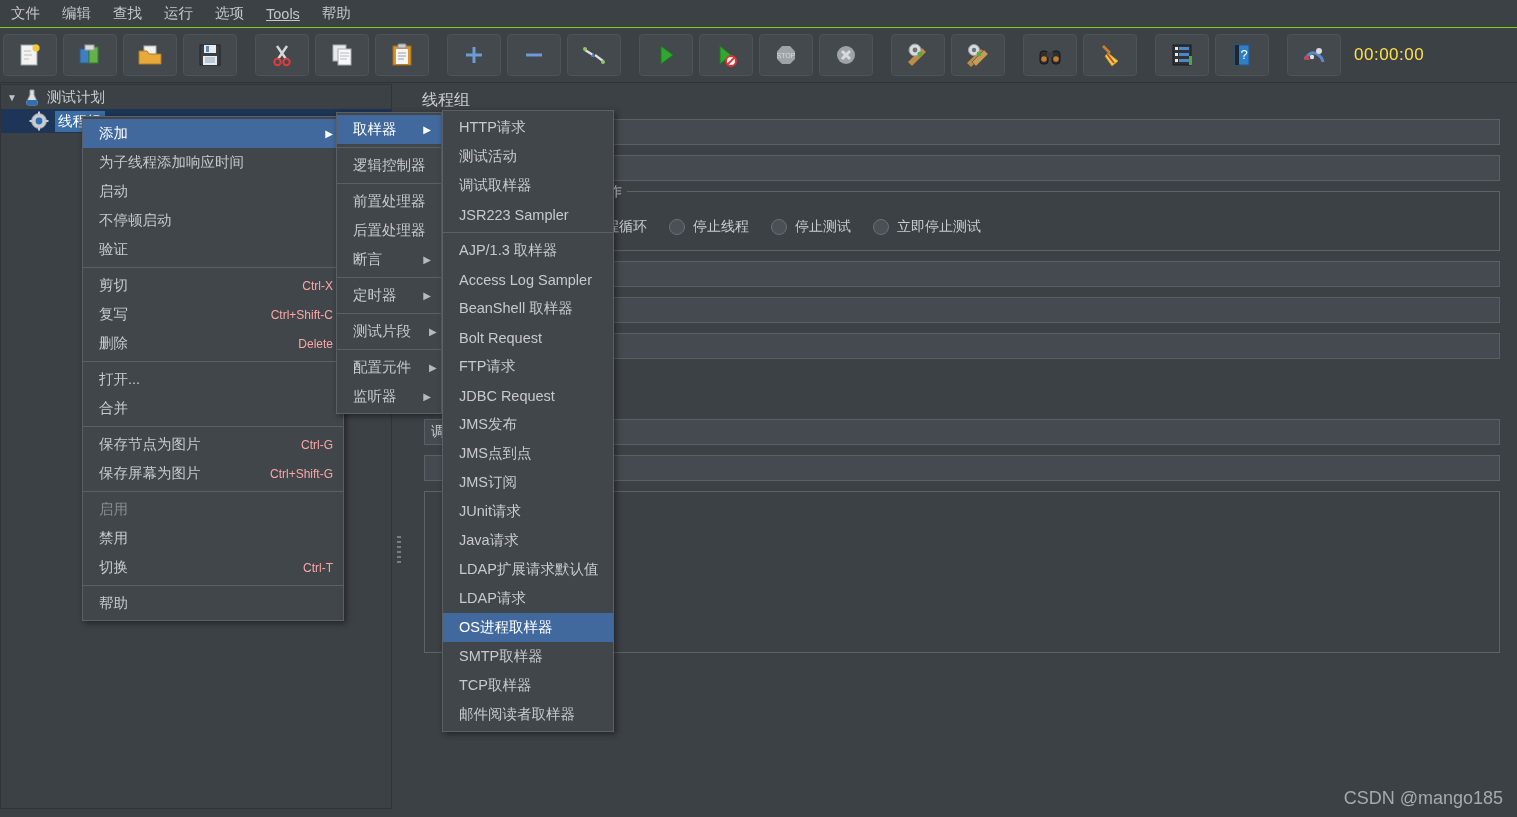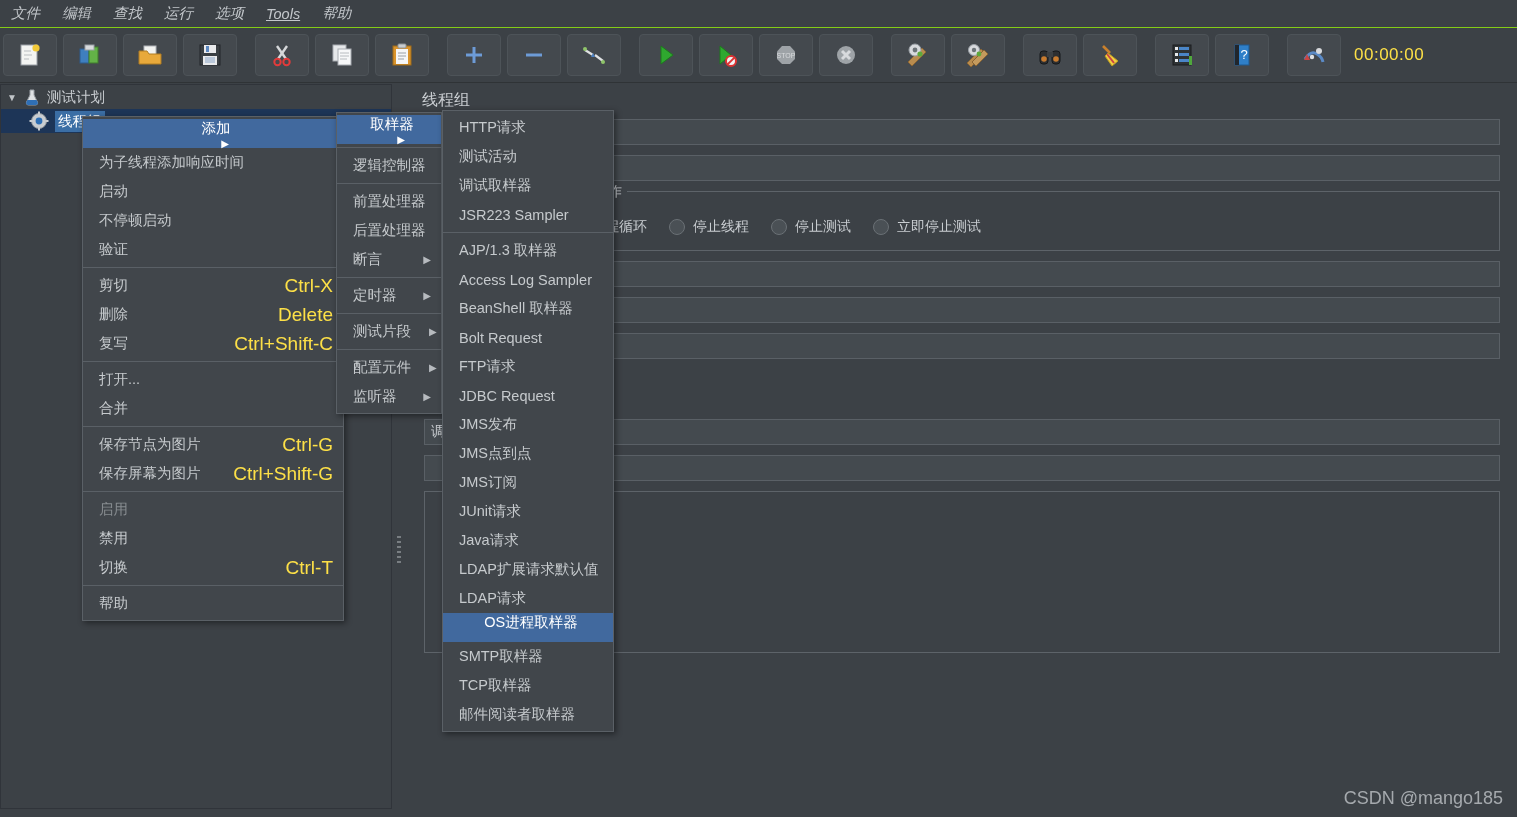--- a/index.html
+++ b/index.html
@@ -10,21 +10,20 @@
     color:#c9cdd1;
     -webkit-font-smoothing:antialiased;
   }
   .app{position:relative;width:1517px;height:817px;}
 
   
   .menubar{
     position:absolute;left:0;top:0;width:1517px;height:27px;
     background:#3c4146;display:flex;align-items:center;
     border-bottom:3px solid #84cc16;
-    font-style:italic;
   }
   .menubar .mi{
     padding:3px 11px;font-size:14.5px;color:#c3c7cb;white-space:nowrap;cursor:default;
   }
   .menubar .mi .mn{text-decoration:underline;}
 
   
   .toolbar{
     position:absolute;left:0;top:28px;width:1517px;height:54px;
     background:#3c4146;display:flex;align-items:center;
@@ -87,24 +86,24 @@
 
   
   .menu{
     position:absolute;background:#41464b;border:1px solid #5a6066;
     box-shadow:2px 2px 6px rgba(0,0,0,.45);padding:2px 0;z-index:50;
   }
   .menu .row{
     display:flex;align-items:center;height:29px;padding:0 10px 0 16px;
     font-size:14.5px;color:#c6cacd;white-space:nowrap;cursor:default;
   }
-  .menu .row.sel{background:#41699e;color:#ffffff;flex-direction:column;}
+  .menu .row.sel{background:#41699e;color:#ffffff;}
   .menu .row.disabled{color:#878c90;}
   .menu .row .lbl{flex:1;}
-  .menu .row .accel{margin-left:32px;color:#fde047;font-size:19px;}
+  .menu .row .accel{margin-left:32px;color:#fca5a5;font-size:12px;}
   .menu .row .arrow{margin-left:18px;font-size:10px;color:#b6babe;}
   .menu .row.sel .arrow{color:#ffffff;}
   .menu .sep{height:1px;background:#5a6066;margin:3px 0;}
 
   #menu-context{left:82px;top:116px;width:260px;}
   #menu-add{left:336px;top:112px;width:104px;}
   #menu-sampler{left:442px;top:110px;width:170px;}
 
   .watermark{
     position:absolute;right:14px;bottom:8px;font-size:18px;color:#b8bcc0;opacity:.85;
@@ -428,26 +427,26 @@
       </div>
     <div class="row">
         <span class="lbl">验证</span>
       </div>
     <div class="sep"></div>
     <div class="row">
         <span class="lbl">剪切</span>
         <span class="accel">Ctrl-X</span>
       </div>
     <div class="row">
+        <span class="lbl">复写</span>
+        <span class="accel">Ctrl+Shift-C</span>
+      </div>
+    <div class="row">
         <span class="lbl">删除</span>
         <span class="accel">Delete</span>
-      </div>
-    <div class="row">
-        <span class="lbl">复写</span>
-        <span class="accel">Ctrl+Shift-C</span>
       </div>
     <div class="sep"></div>
     <div class="row">
         <span class="lbl">打开...</span>
       </div>
     <div class="row">
         <span class="lbl">合并</span>
       </div>
     <div class="sep"></div>
     <div class="row">

